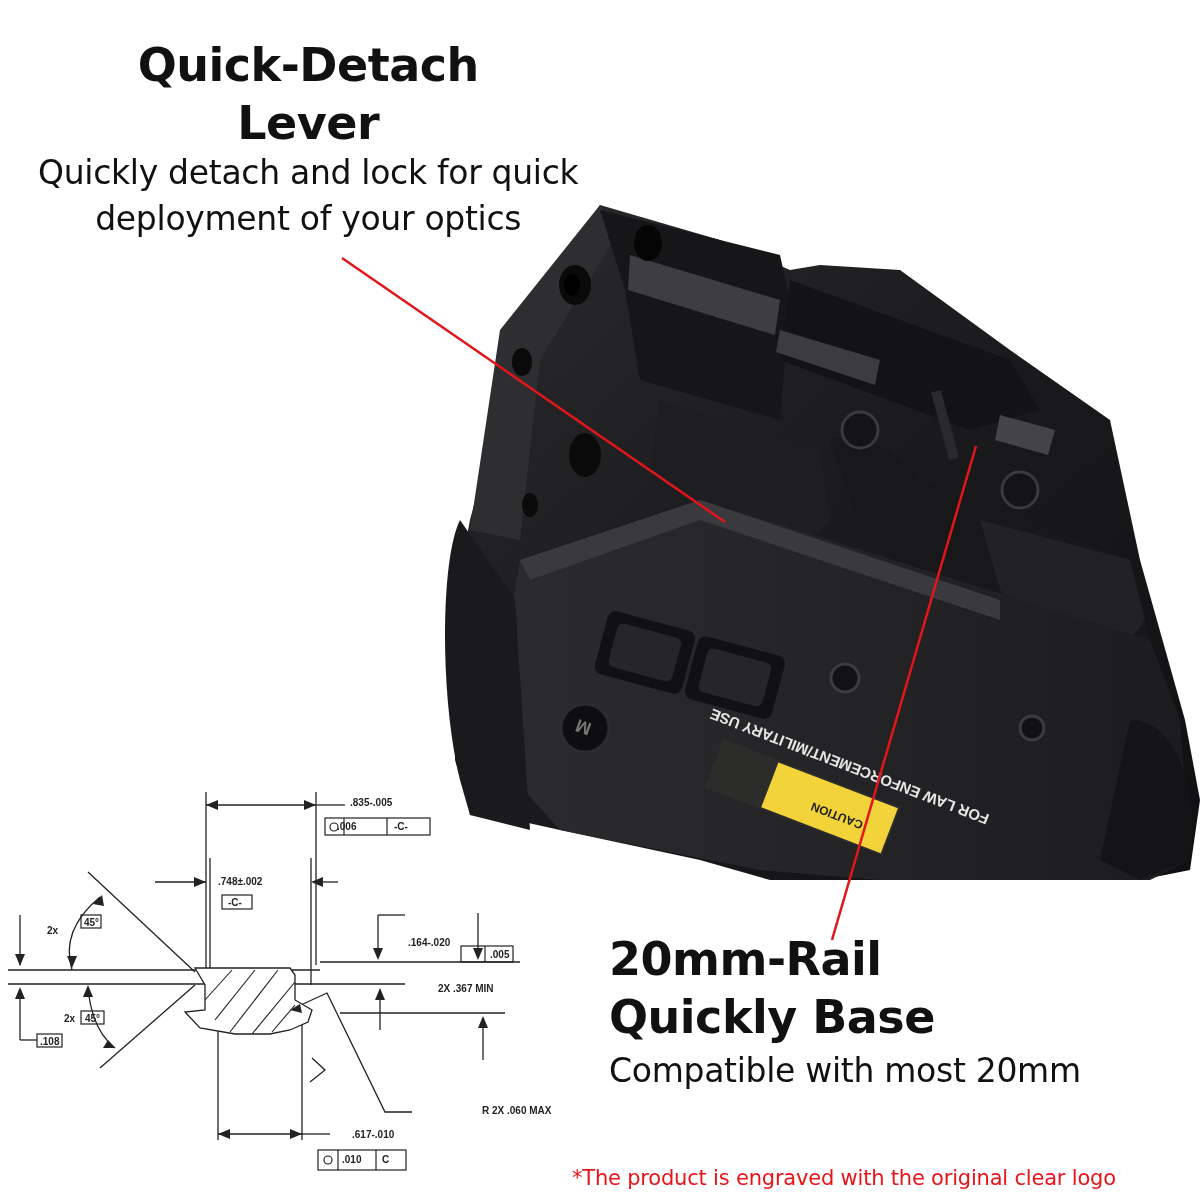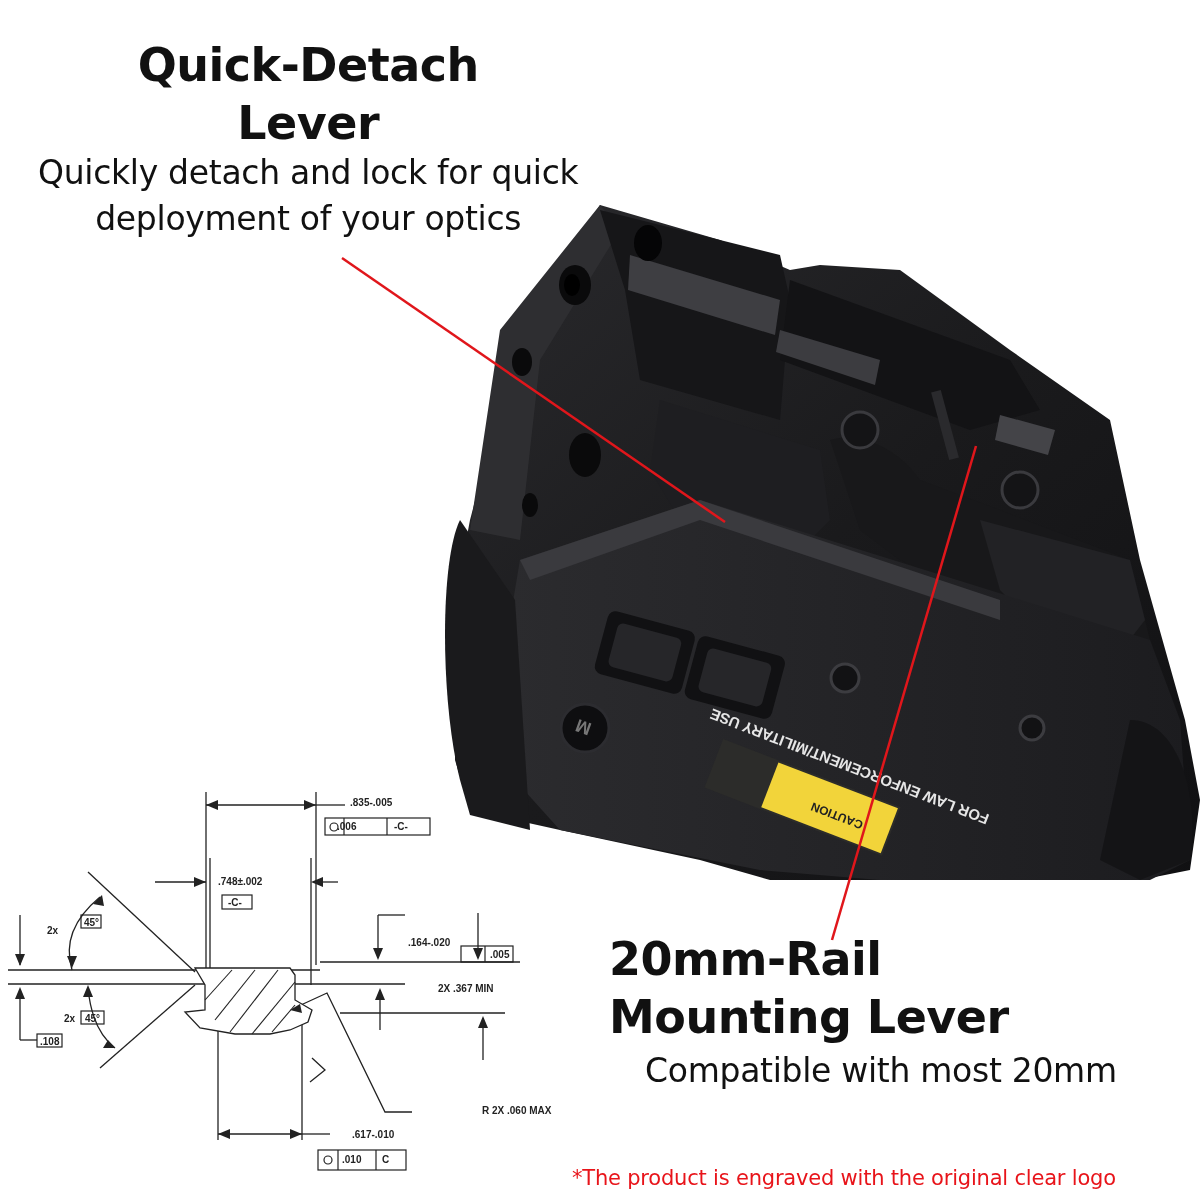--- a/index.html
+++ b/index.html
@@ -205,17 +205,17 @@
 
 <div class="abs" style="left:38px; top:36px;text-align:center;">
   <div class="title">Quick-Detach</div>
   <div class="title">Lever</div>
   <div class="desc" style="margin-top:-2px;">Quickly detach and lock for quick</div>
   <div class="desc">deployment of your optics</div>
 </div>
 
 <div class="abs" style="left:609px; top:930px;">
   <div class="title">20mm-Rail</div>
-  <div class="title">Mounting Lever</div>
-  <div class="desc" style="margin-top:2px;margin-left:36px;">Compatible with most 20mm</div>
+  <div class="title">Quickly Base</div>
+  <div class="desc" style="margin-top:2px;">Compatible with most 20mm</div>
 </div>
 
 <div class="abs note" style="left:572px; top:1158px; white-space:nowrap;margin-top:8px;">*The product is engraved with the original clear logo</div>
 
 </body></html>

